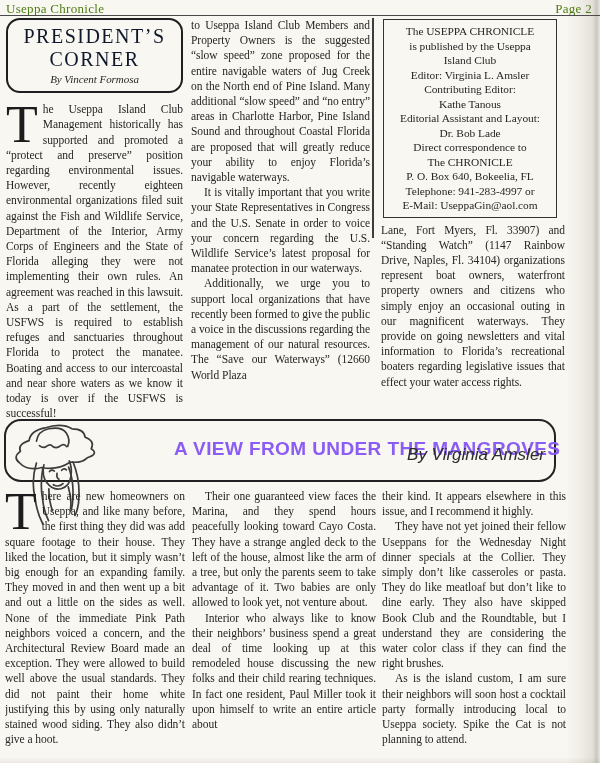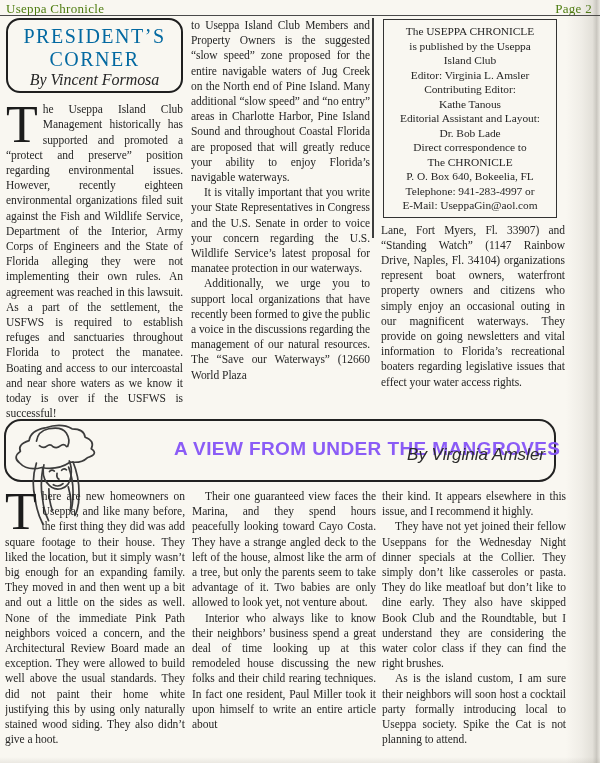--- a/index.html
+++ b/index.html
@@ -24,22 +24,22 @@
 
   
   .col{position:absolute;top:18px;height:400px;overflow:hidden;}
   .c1{left:6px;width:177px;}
   .c2{left:191px;width:179px;}
   .c3{left:381px;width:184px;}
   .vrule{position:absolute;left:372px;top:18px;width:1.5px;height:220px;background:#3d3d3d;}
 
   .pc-box{border:2px solid #1f1f1f;border-radius:14px;text-align:center;padding:5px 2px 4px;
           margin-bottom:9px;background:#f9f7f1;}
-  .pc-title{font-size:20px;line-height:23px;letter-spacing:1.5px;color:#0369a1;}
-  .pc-by{font-style:italic;font-size:16px;margin-top:1px;}
+  .pc-title{font-size:20px;line-height:23px;letter-spacing:1.5px;color:#0f172a;}
+  .pc-by{font-style:italic;font-size:11px;margin-top:1px;}
 
   .mast-box{border:1.5px solid #333;text-align:center;font-size:11.4px;line-height:14.5px;
             padding:4px 5px;margin:1px 8px 5px 2px;background:#f9f7f1;}
 
   
   .banner{position:absolute;left:4px;top:419px;width:548px;height:59px;border:2px solid #222;
           border-radius:17px;background:#f9f7f1;}
   .banner-title{position:absolute;left:168px;top:17px;font-family:"Liberation Sans",sans-serif;
           font-weight:700;font-size:19px;letter-spacing:.4px;color:#8b5cf6;white-space:nowrap;}
   .banner-by{position:absolute;right:9px;top:24px;font-family:"Liberation Sans",sans-serif;

